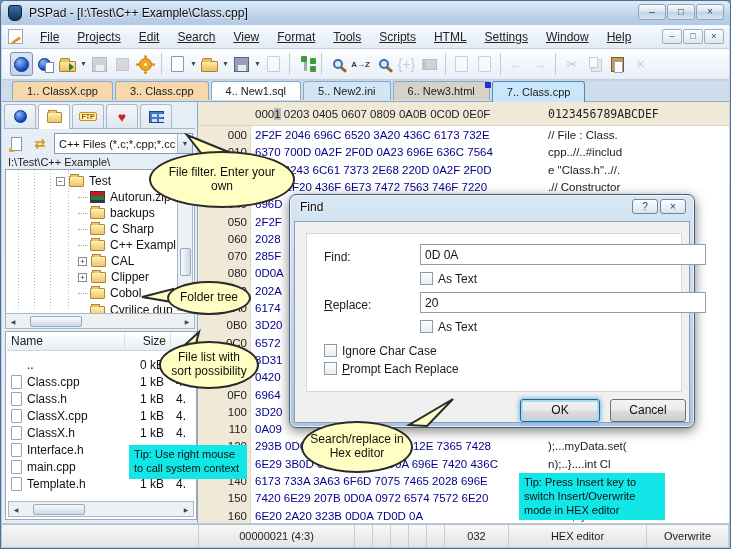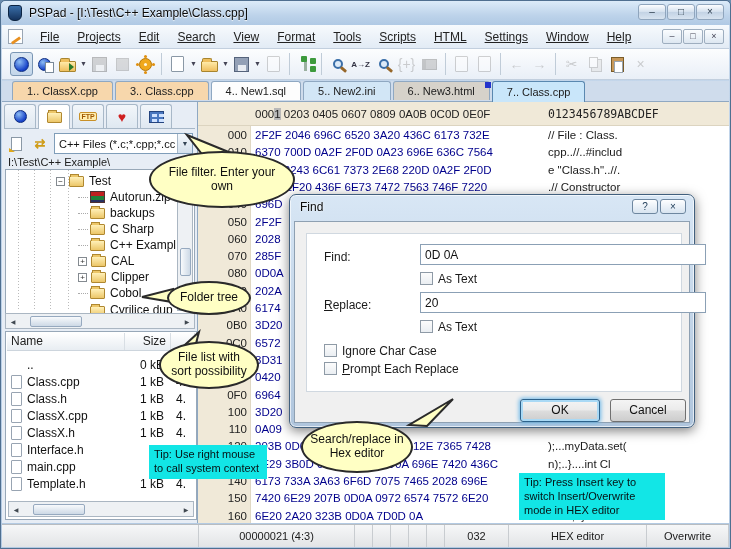--- a/index.html
+++ b/index.html
@@ -595,21 +595,21 @@
   <svg class="ctail" style="left:168px;top:328px;" width="42" height="28">
     <polygon points="30,3 6,25 24,26" fill="#ffffc4" stroke="#2a2a2a" stroke-width="2"></polygon>
   </svg>
   <div class="callout" style="left:158px;top:340px;width:100px;height:48px;padding:0 8px;">File list with sort possibility</div>
 
   <svg class="ctail" style="left:398px;top:394px;" width="60" height="34">
     <polygon points="54,4 10,30 28,31" fill="#ffffc4" stroke="#2a2a2a" stroke-width="2"></polygon>
   </svg>
   <div class="callout" style="left:300px;top:420px;width:112px;height:52px;padding:0 6px;">Search/replace in Hex editor</div>
 
-  <div class="tip" style="left:148px;top:444px;width:118px;">Tip: Use right mouse to call system context</div>
+  <div class="tip" style="left:128px;top:444px;width:118px;">Tip: Use right mouse to call system context</div>
   <div class="tip" style="left:518px;top:472px;width:146px;">Tip: Press Insert key to switch Insert/Overwrite mode in HEX editor</div>
 
   <div id="statusbar">
       <div class="sbc" style="width:197px;"></div>
       <div class="sbc" style="width:156px;">00000021  (4:3)</div>
       <div class="sbc" style="width:18px;"></div>
       <div class="sbc" style="width:18px;"></div>
       <div class="sbc" style="width:18px;"></div>
       <div class="sbc" style="width:18px;"></div>
       <div class="sbc" style="width:18px;"></div>

